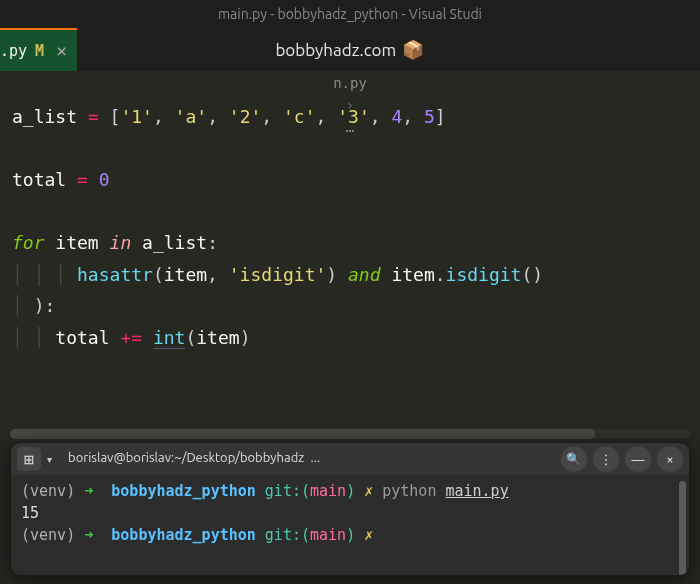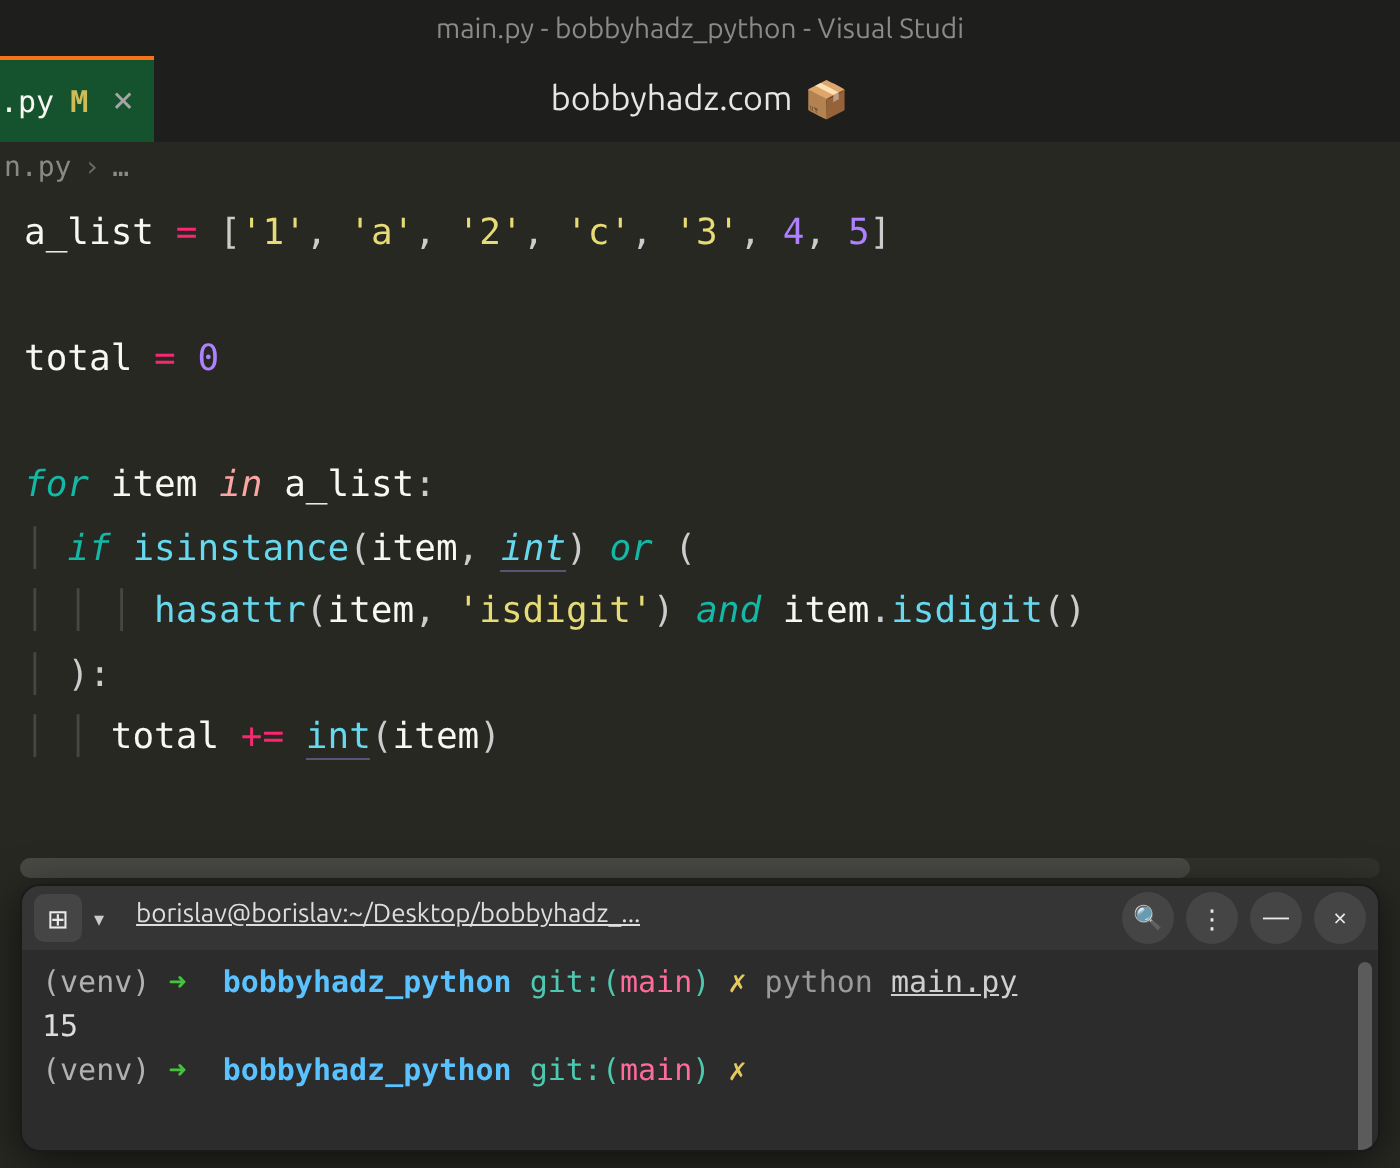--- a/index.html
+++ b/index.html
@@ -55,34 +55,35 @@
   }
   .cube { font-size: 18px; }
   .breadcrumb {
     height: 26px;
     padding: 4px 2px;
     font-size: 14px;
     color: #8a8a84;
     display: flex;
     align-items: center;
     gap: 6px;
+    flex-direction: column;
   }
   .breadcrumb .sep { color: #6a6a64; }
   .code {
     padding: 4px 16px 0 12px;
     line-height: 1.75;
     font-size: 18px;
     position: relative;
   }
   .c-var   { color: #f8f8f2; }
   .c-op    { color: #f92672; }
   .c-punc  { color: #ccc; }
   .c-str   { color: #e6db74; }
   .c-num   { color: #ae81ff; }
-  .c-key   { color: #14b8a6; font-style: italic; }
+  .c-key   { color: #84cc16; font-style: italic; }
   .c-keyin { color: #fca5a5; font-style: italic; }
   .c-blue  { color: #66d9ef; font-style: italic; }
   .c-call  { color: #66d9ef; }
   .c-comm  { color: #88846f; }
   .u { border-bottom: 1px solid #557; }
   .guide { color: #464741; }
   .emo { font-style: normal; }
   .minimap-fade {
     position: absolute;
     right: 0; top: 0; width: 58px; height: 100%;
@@ -138,21 +139,21 @@
     border-radius: 5px;
     background: transparent;
     color: #eaeaea;
   }
   .tb-btn.round {
     border-radius: 50%;
     background: #454545;
     width: 26px; height: 26px;
   }
   .tb-btn.newtab { background: #454545; border-radius: 5px; }
-  .tb-title { flex: 0 1 auto; margin: 0 8px 4px 6px; white-space: nowrap; overflow: hidden; text-overflow: ellipsis; text-decoration: underline; }
+  .tb-title { flex: 0 1 auto; margin: 0 8px 4px 6px; white-space: nowrap; overflow: hidden; text-overflow: ellipsis; }
   .tb-spacer { flex: 1; }
   .tb-chev { font-size: 10px; color: #ccc; margin-right: 4px; }
   .term-body {
     padding: 6px 10px;
     font-family: 'Menlo','Consolas',monospace;
     font-size: 15px;
     line-height: 1.45;
     color: #dcdcdc;
     white-space: pre;
     position: relative;
@@ -203,23 +204,20 @@
   </div>
   <div>&nbsp;</div>
   <div>
     <span class="c-var">total</span><span> </span><span class="c-op">=</span><span> </span><span class="c-num">0</span>
   </div>
   <div>&nbsp;</div>
   <div>
     <span class="c-key">for</span><span> </span><span class="c-var">item</span><span> </span><span class="c-keyin">in</span><span> </span><span class="c-var">a_list</span><span class="c-punc">:</span>
   </div>
   <div>
-    <span class="guide">│   </span><span class="c-key">if</span><span> </span><span class="c-call">isinstance</span><span class="c-punc">(</span><span class="c-var">item</span><span class="c-punc">, </span><span class="c-blue u">int</span><span class="c-punc">)</span><span> </span><span class="c-key">or</span><span> </span><span class="c-punc">(</span>
-  </div>
-  <div>
     <span class="guide">│   │   │   </span><span class="c-call">hasattr</span><span class="c-punc">(</span><span class="c-var">item</span><span class="c-punc">, </span><span class="c-str">'isdigit'</span><span class="c-punc">)</span><span> </span><span class="c-key">and</span><span> </span><span class="c-var">item</span><span class="c-punc">.</span><span class="c-call">isdigit</span><span class="c-punc">()</span>
   </div>
   <div>
     <span class="guide">│   </span><span class="c-punc">):</span>
   </div>
   <div>
     <span class="guide">│   │   </span><span class="c-var">total</span><span> </span><span class="c-op">+=</span><span> </span><span class="c-call u">int</span><span class="c-punc">(</span><span class="c-var">item</span><span class="c-punc">)</span>
   </div>
   <div>&nbsp;</div>
   <div class="minimap-fade"></div>

